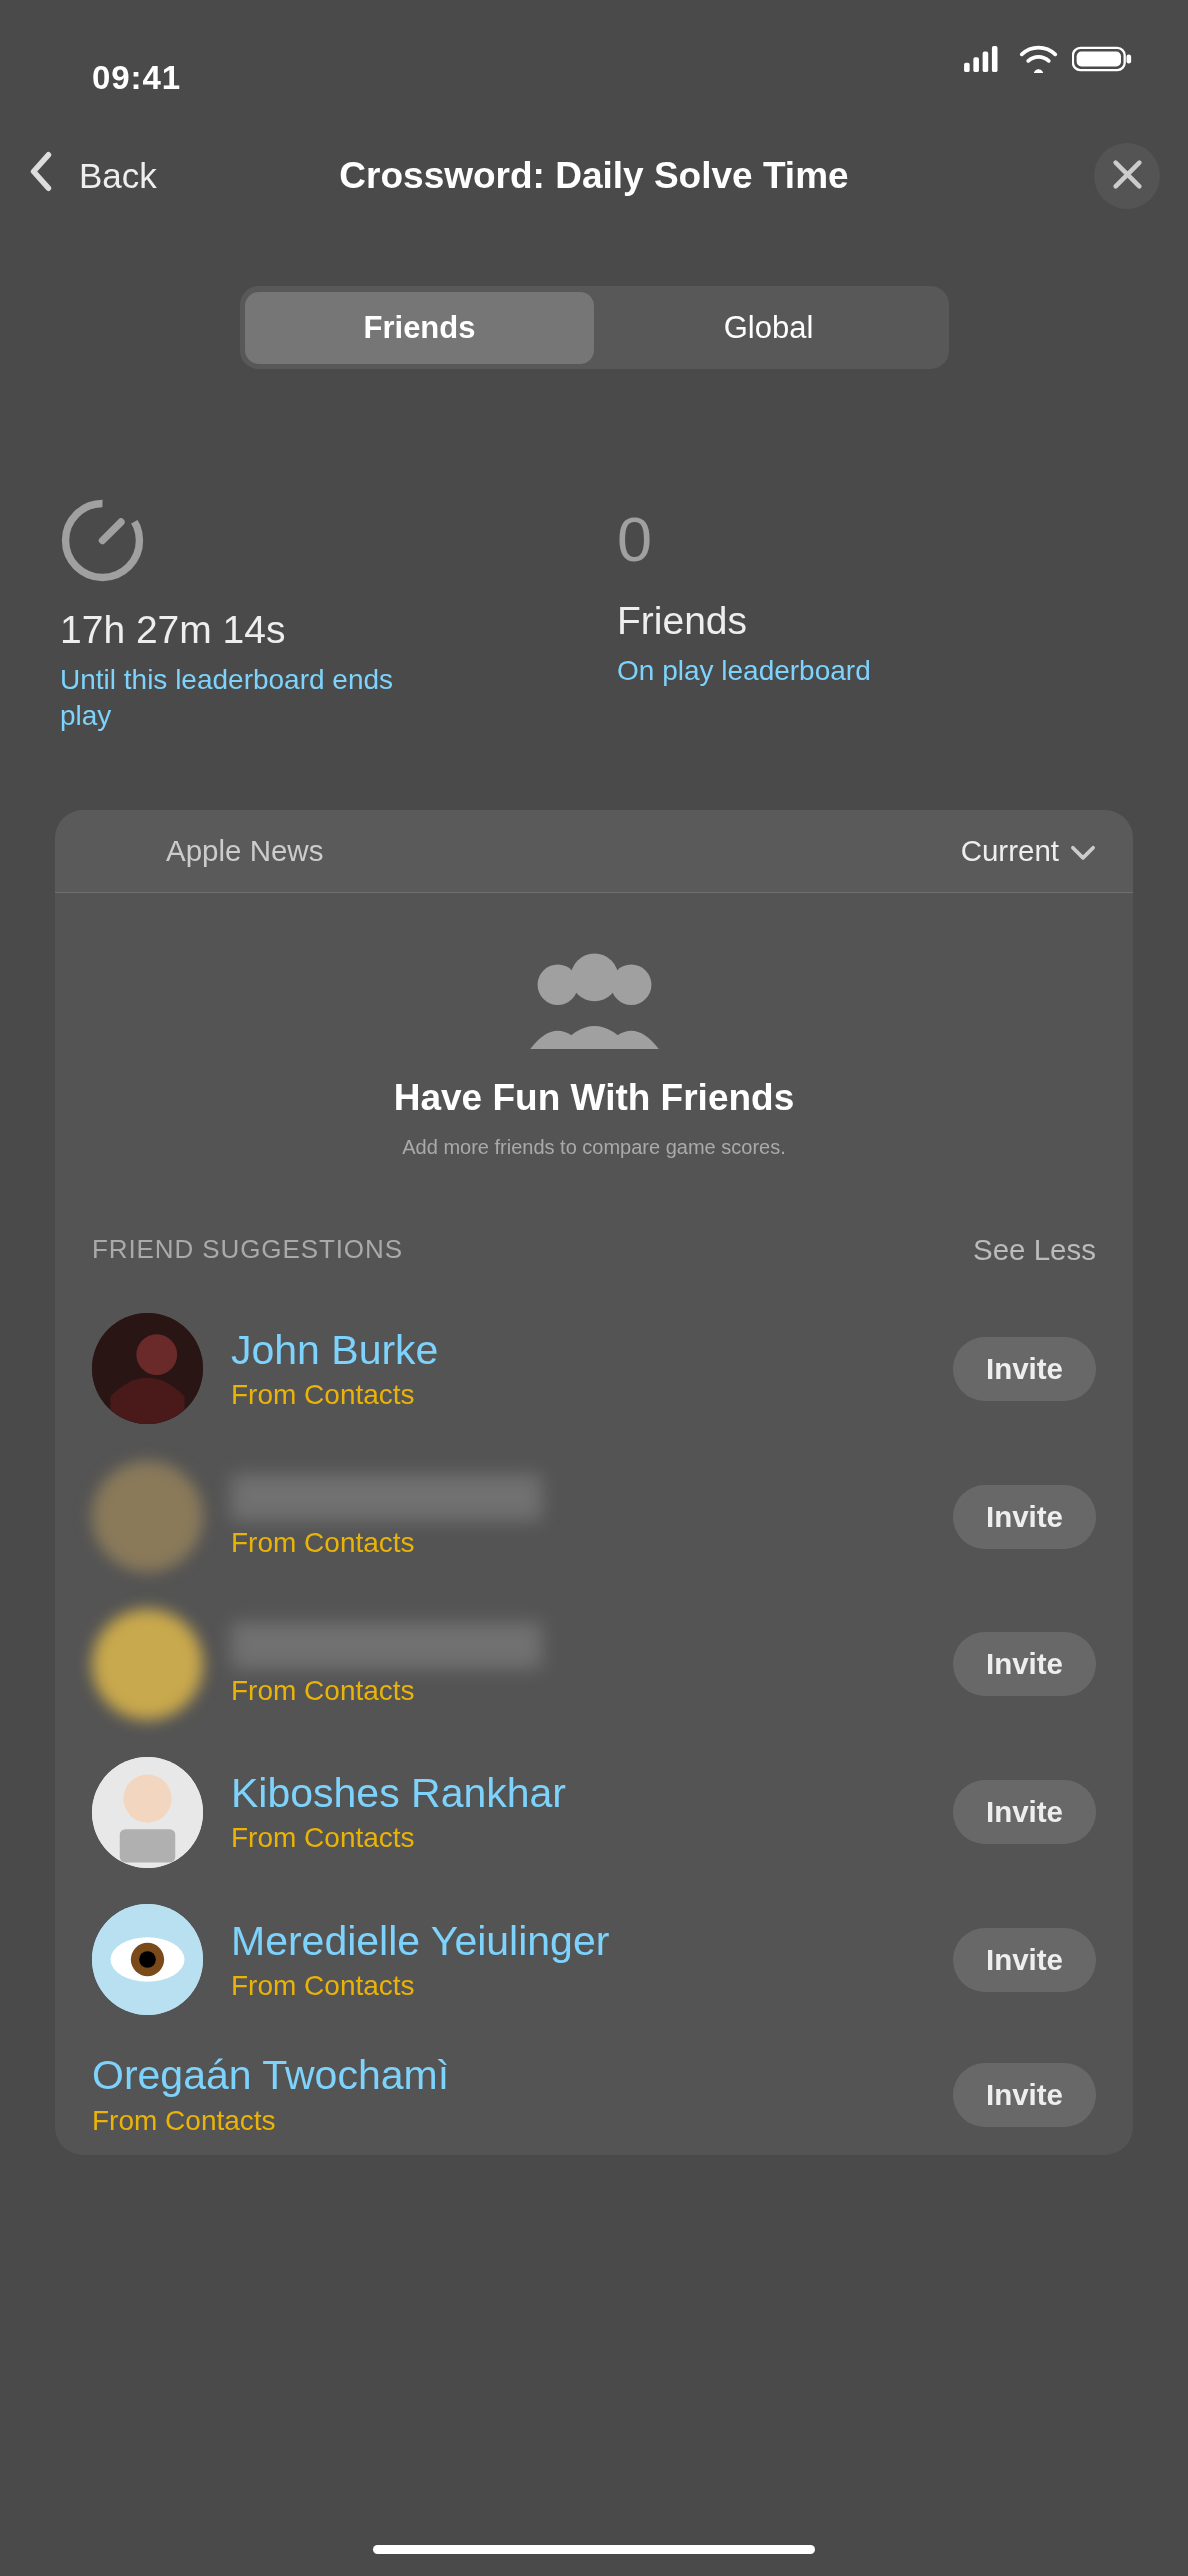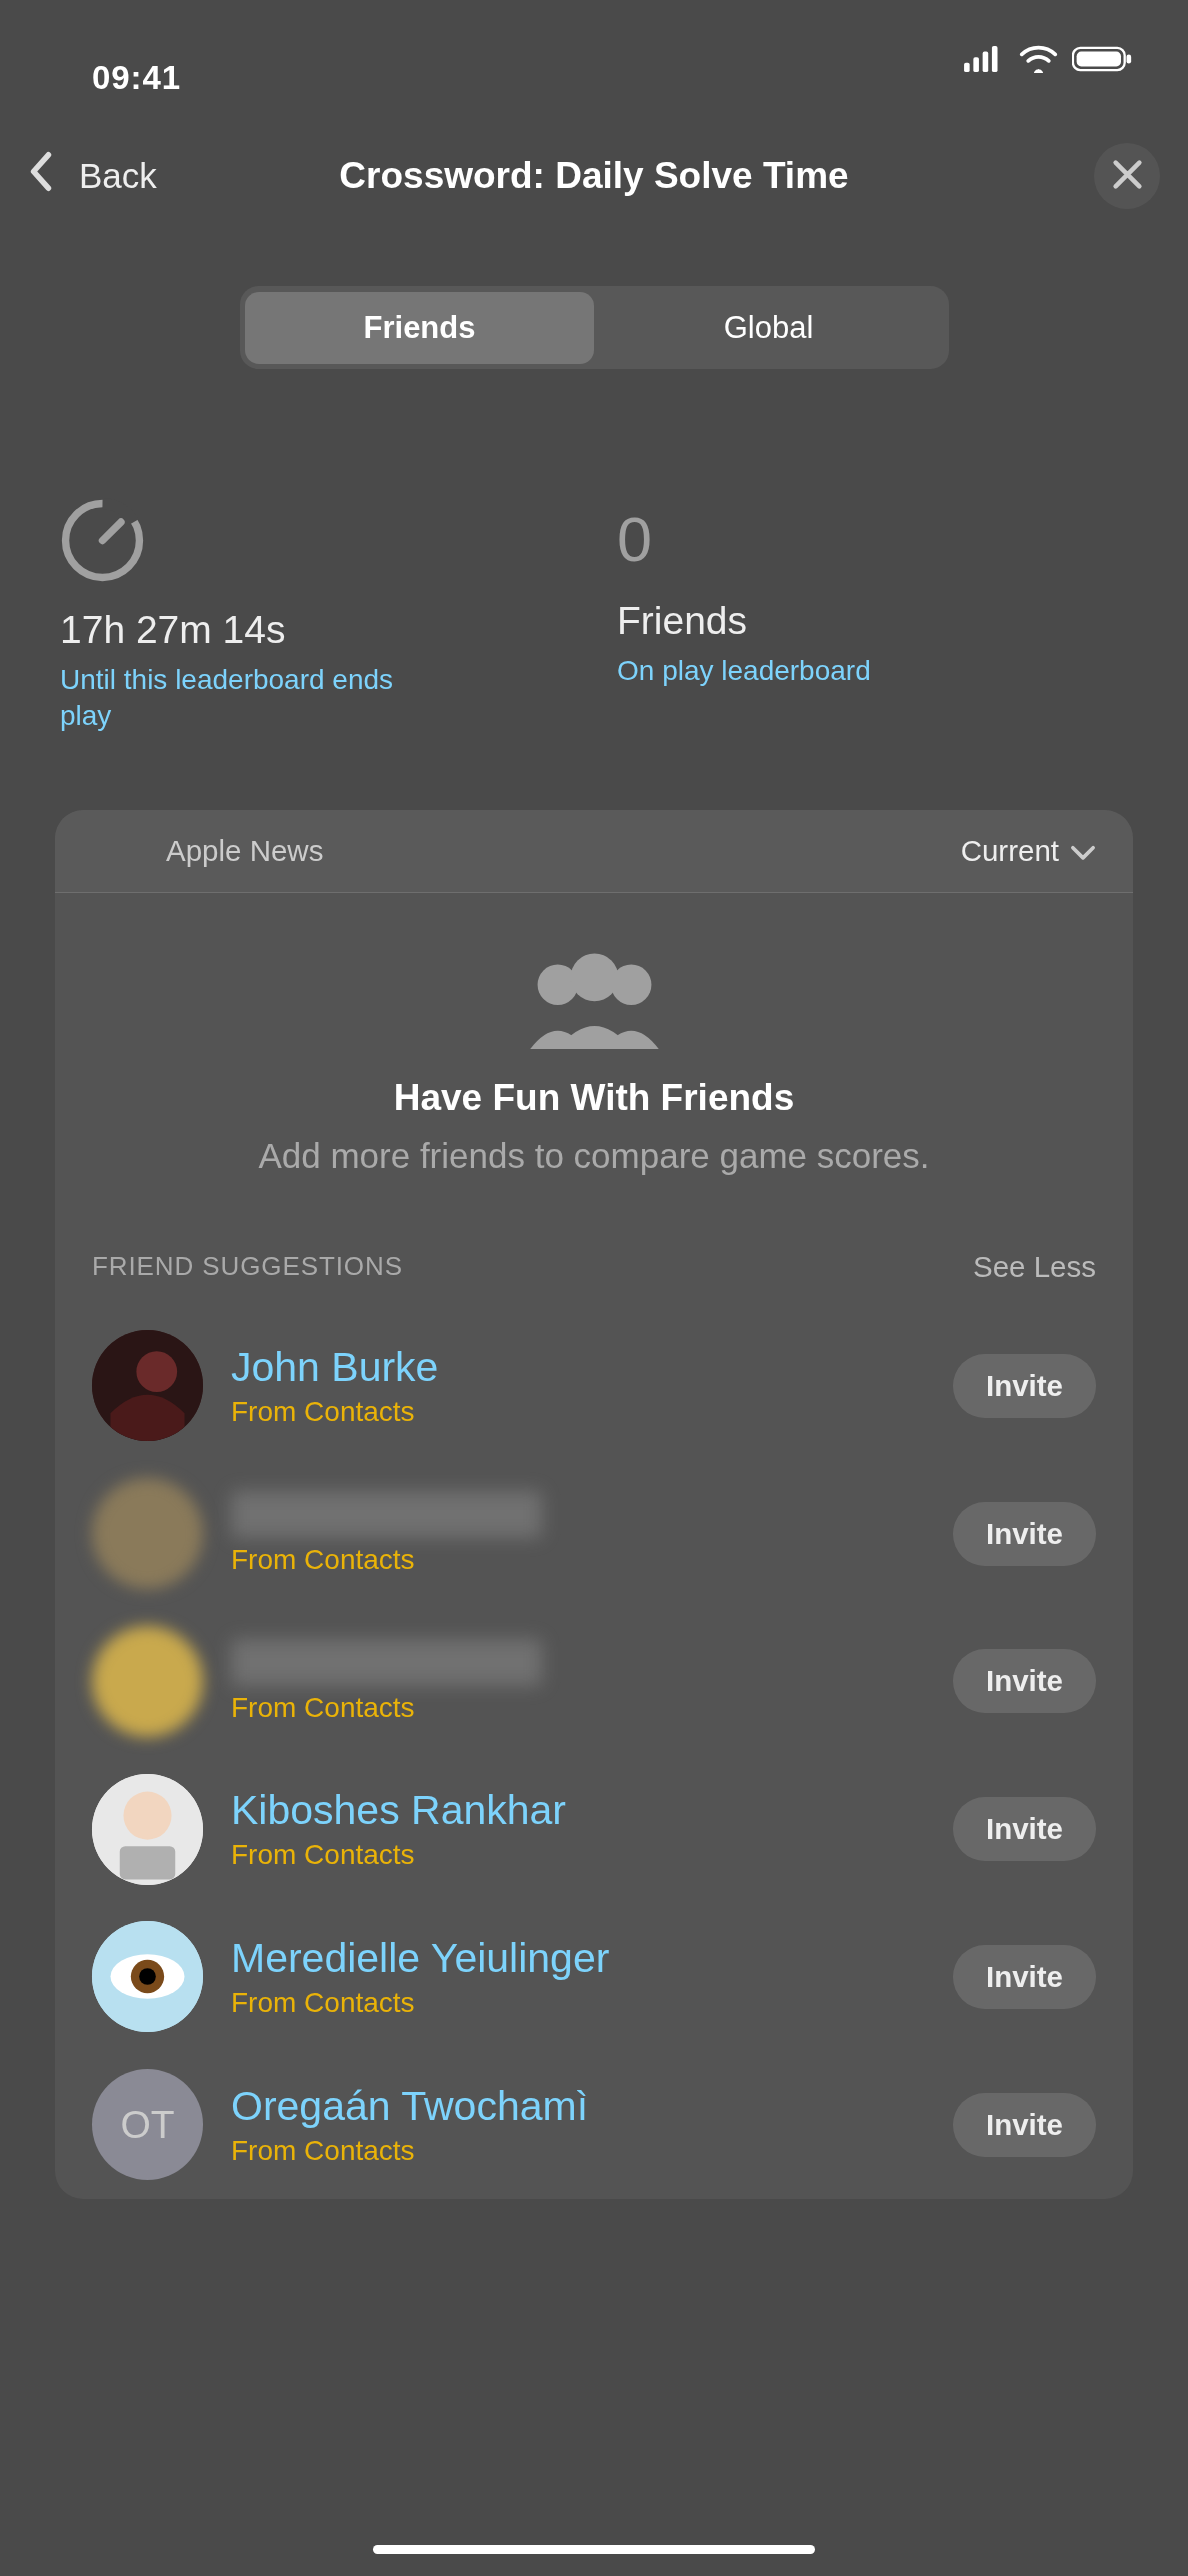--- a/index.html
+++ b/index.html
@@ -87,21 +87,21 @@
     justify-content: space-between;
     padding: 0 37px;
     border-bottom: 1.8px solid rgba(255,255,255,0.12);
     background: rgba(255,255,255,0.04);
   }
   .panel-app { font-size: 29.5px; color: #ccc; padding-left: 74px; }
   .panel-period { font-size: 29.5px; color: #eee; display: flex; align-items: center; gap: 11px; }
   .empty-state { padding: 55px 37px 74px; text-align: center; }
   .empty-icon { margin: 0 auto 28px; width: 203px; height: 101px; }
   .empty-title { font-size: 37px; font-weight: 600; color: #fff; margin-bottom: 16.6px; }
-  .empty-sub { font-size: 35px; color: #aaa; }
+  .empty-sub { font-size: 20px; color: #aaa; }
   .sugg-head {
     display: flex;
     justify-content: space-between;
     align-items: center;
     padding: 0 37px 28px;
   }
   .sugg-title { font-size: 26px; color: #aaa; letter-spacing: 0.9px; text-transform: uppercase; }
   .see-less { font-size: 29.5px; color: #bbb; }
   .sugg-list { padding: 0 37px; }
   .sugg-row {
@@ -307,21 +307,20 @@
             <circle cx="60" cy="60" r="9" fill="#000"></circle>
           </svg>
         </div>
         <div class="sugg-text">
           <div class="sugg-name">Meredielle Yeiulinger</div>
           <div class="sugg-src">From Contacts</div>
         </div>
         <div class="invite-btn">Invite</div>
       </div>
       <div class="sugg-row">
-        <div class="avatar" style="background: rgb(138, 138, 149);">OT</div>
         <div class="sugg-text">
           <div class="sugg-name">Oregaán Twochamì</div>
           <div class="sugg-src">From Contacts</div>
         </div>
         <div class="invite-btn">Invite</div>
       </div>
     </div>
 </div>
 
 <div class="home-indicator"></div>

